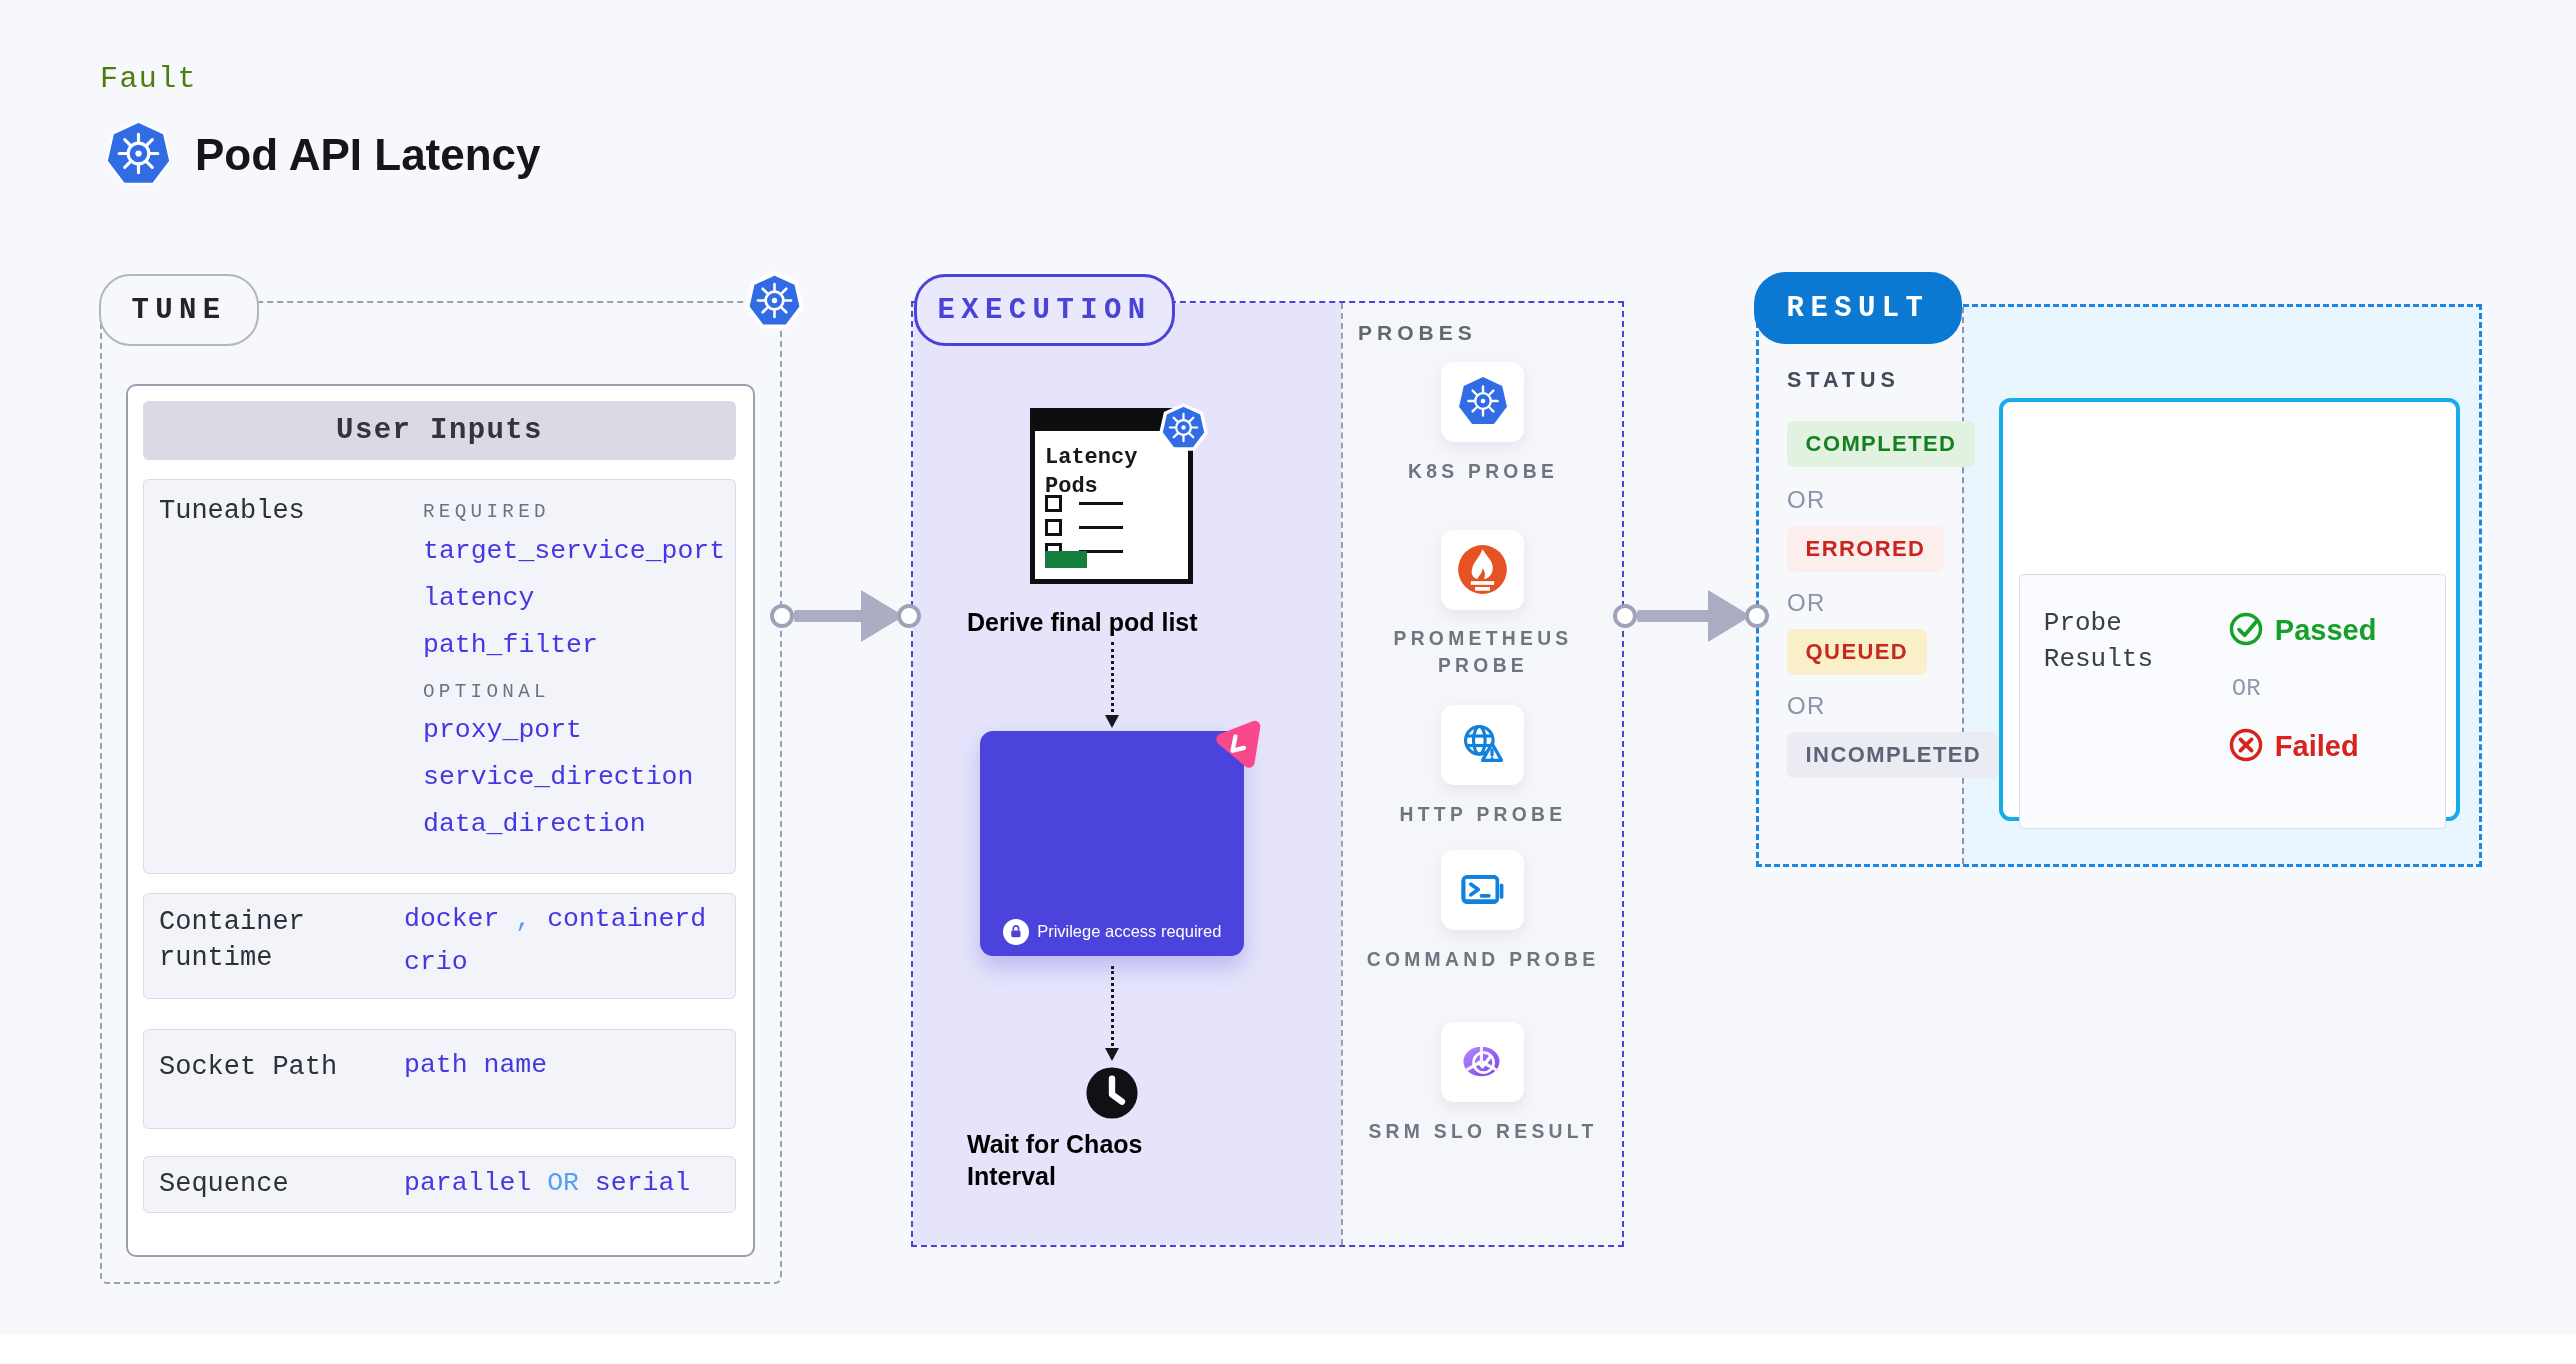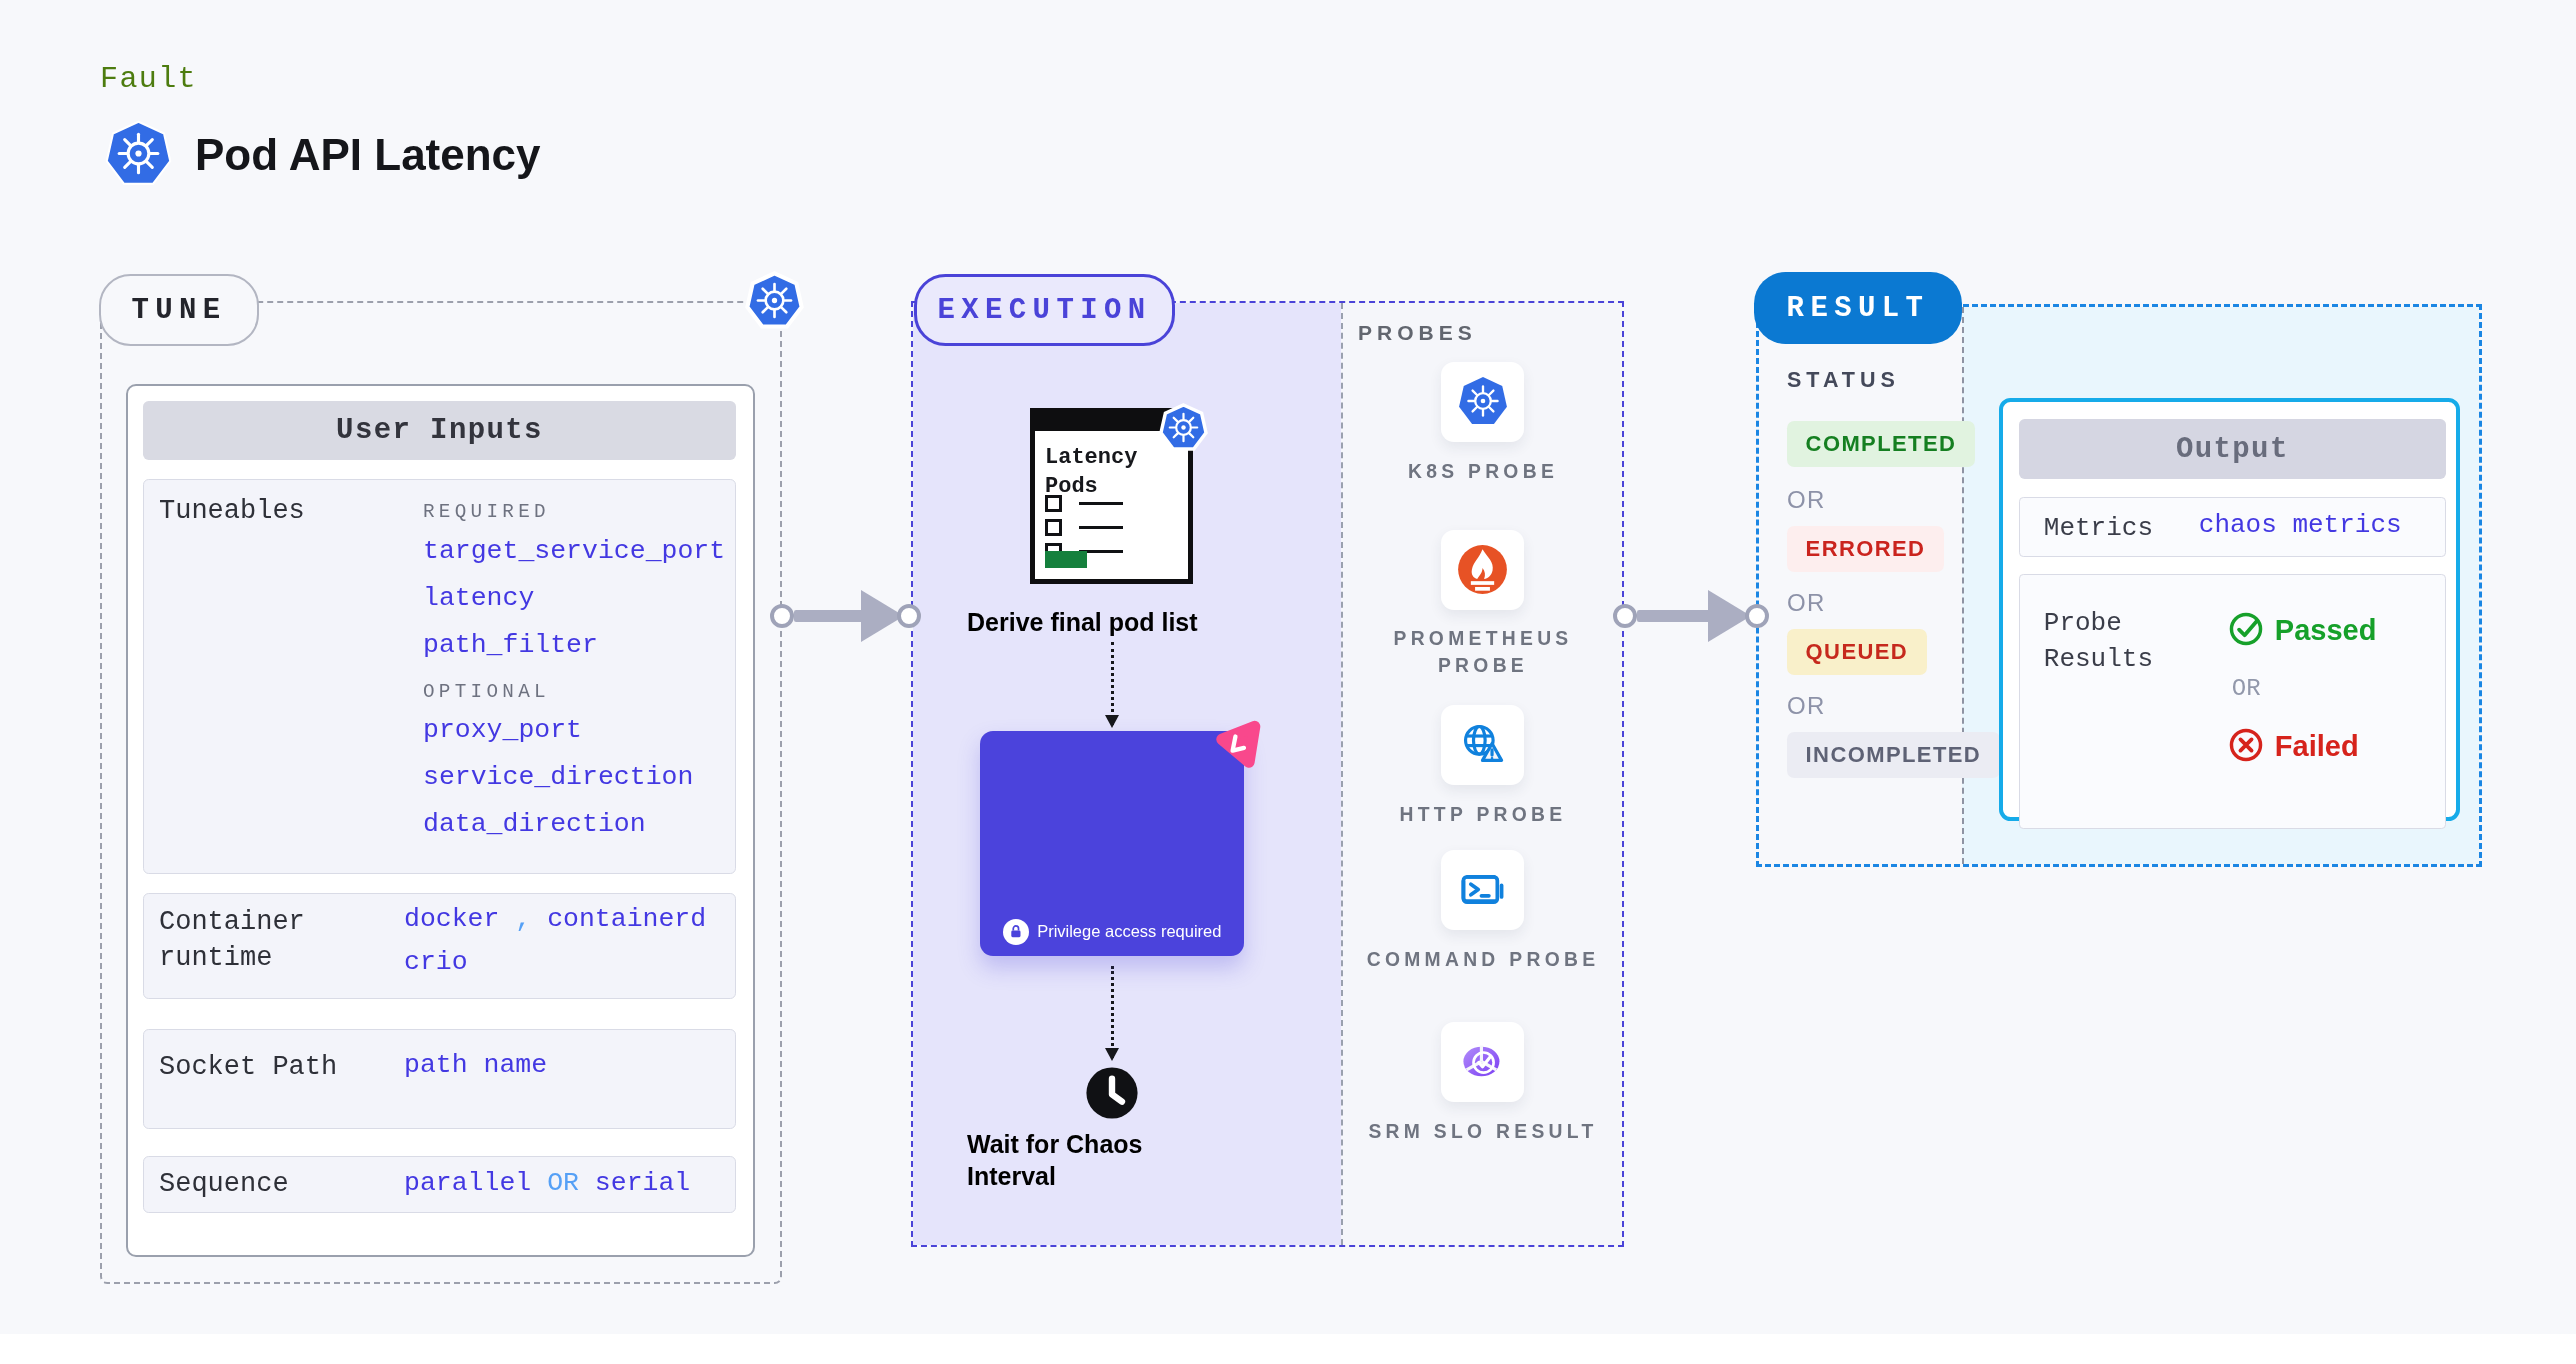--- a/index.html
+++ b/index.html
@@ -362,25 +362,20 @@
 <div class="abs status-title">STATUS</div>
 <div class="abs badge b-completed" style="top:421px;">COMPLETED</div>
 <div class="abs or-txt" style="top:486px;">OR</div>
 <div class="abs badge b-errored" style="top:526px;">ERRORED</div>
 <div class="abs or-txt" style="top:589px;">OR</div>
 <div class="abs badge b-queued" style="top:629px;">QUEUED</div>
 <div class="abs or-txt" style="top:692px;">OR</div>
 <div class="abs badge b-incompleted" style="top:732px;">INCOMPLETED</div>
 
 <div class="abs output-box">
-  <div class="output-header">Output</div>
-  <div class="o-row" style="top:95px;height:60px;">
-    <span class="abs o-label" style="left:24px;top:11.5px;">Metrics</span>
-    <span class="abs o-value" style="left:179px;top:11.5px;">chaos metrics</span>
-  </div>
   <div class="o-row" style="top:172px;height:255px;">
     <span class="abs o-label" style="left:24px;top:30px;">
       <span>Probe</span><br>
       <span>Results</span>
     </span>
     <span class="abs" style="left:208px;top:36px;">
       <svg viewBox="0 0 52 52" width="36" height="36">
         <circle cx="26" cy="26" r="21" fill="none" stroke="#16a02a" stroke-width="5"></circle>
         <path d="M16 27 L24 35 L42 14" stroke="#16a02a" stroke-width="5.5" fill="none" stroke-linecap="round" stroke-linejoin="round"></path>
       </svg>

